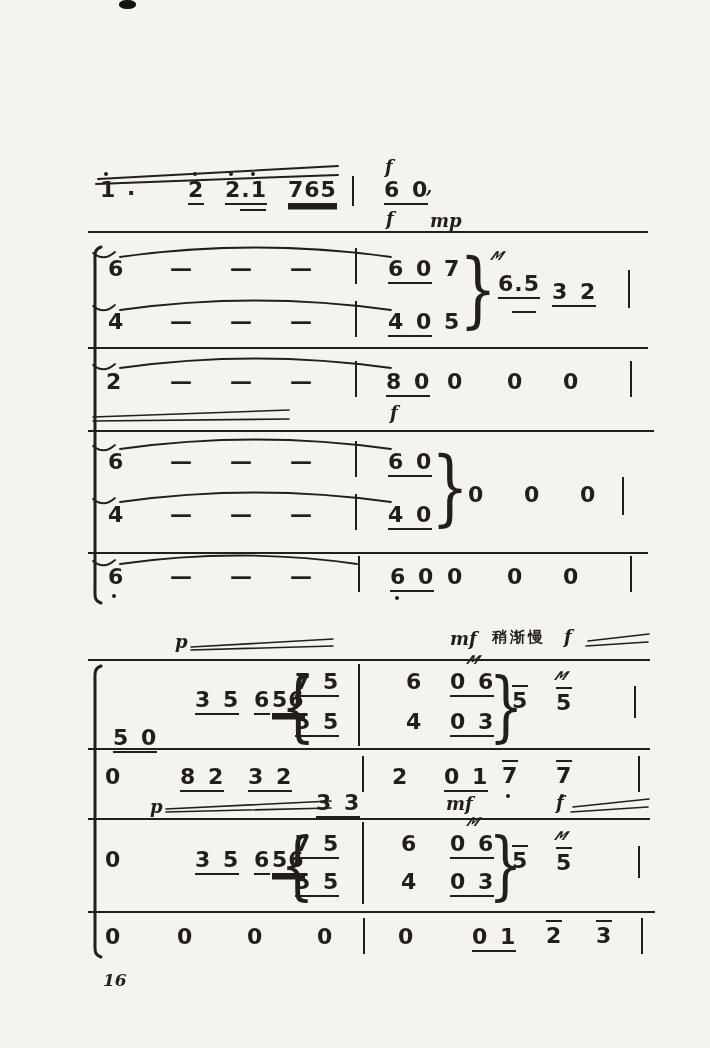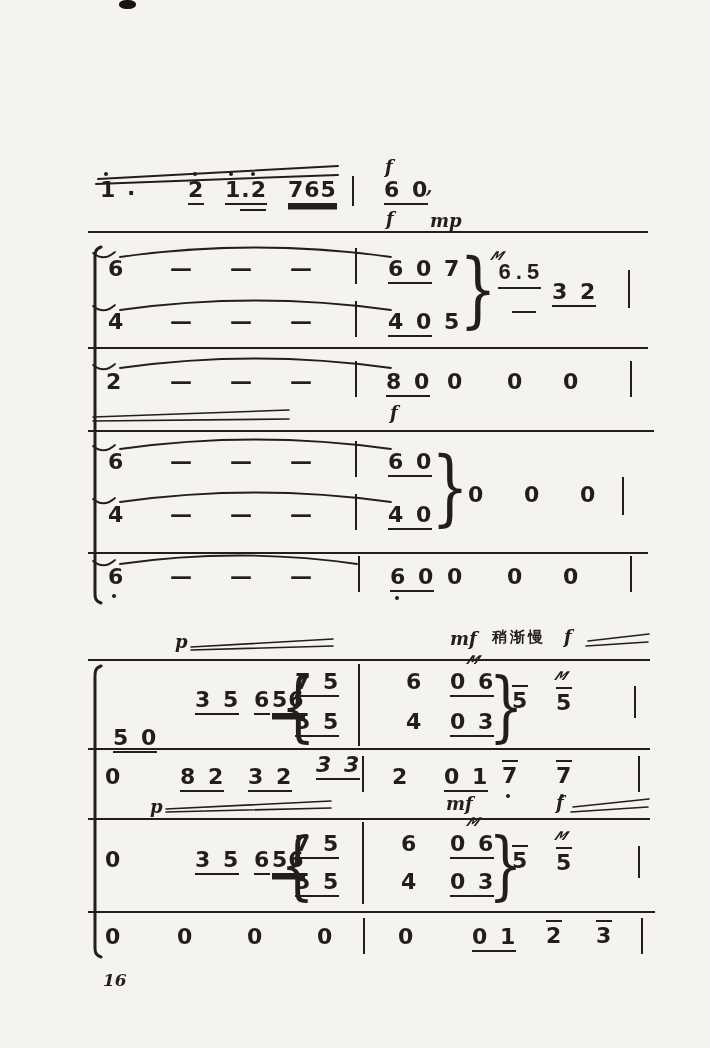--- a/index.html
+++ b/index.html
@@ -63,21 +63,21 @@
       <path stroke-width="1.6" d="M573,807 L649,799"></path>
       <path stroke-width="1.6" d="M571,812 L648,807"></path>
     </g>
   </svg>
 
   <span class="tk" style="left:100px;top:179px;">1</span>
   <div class="dot" style="left:104px;top:172px;"></div>
   <span class="tk" style="left:127px;top:177px;">.</span>
   <span class="tk u1" style="left:188px;top:179px;">2</span>
   <div class="dot" style="left:193px;top:172px;"></div>
-  <span class="tk u1" style="left:225px;top:179px;">1.2</span>
+  <span class="tk u1" style="left:225px;top:179px;">2.1</span>
   <div class="dot" style="left:229px;top:172px;"></div>
   <div class="dot" style="left:251px;top:172px;"></div>
   <div class="xline" style="left:240px;top:209px;width:26px;"></div>
   <span class="tk u2" style="left:288px;top:179px;">765</span>
   <div class="bl" style="left:352px;top:176px;height:30px;"></div>
   <span class="dyn" style="left:385px;top:158px;">f</span>
   <span class="tk u1" style="left:384px;top:179px;">6 0</span>
   <span class="dyn" style="left:426px;top:178px;">,</span>
 
   <span class="dyn" style="left:386px;top:210px;">f</span>
@@ -86,21 +86,21 @@
 
   <span class="tk" style="left:108px;top:258px;">6</span>
   <span class="tk" style="left:170px;top:258px;">—</span>
   <span class="tk" style="left:230px;top:258px;">—</span>
   <span class="tk" style="left:290px;top:258px;">—</span>
   <div class="bl" style="left:355px;top:248px;height:36px;"></div>
   <span class="tk u1" style="left:388px;top:258px;">6 0</span>
   <span class="tk" style="left:444px;top:258px;">7</span>
   <span class="brace" style="left:452px;top:250px;font-size:82px;line-height:80px;">}</span>
   <span class="trem" style="left:492px;top:250px;">M</span>
-  <span class="tk u1" style="left:498px;top:263px;font-family:Liberation Mono, monospace;">6.5</span>
+  <span class="tk u1" style="left:498px;top:273px;">6.5</span>
   <div class="xline" style="left:512px;top:311px;width:24px;"></div>
   <span class="tk u1" style="left:552px;top:281px;">3 2</span>
   <div class="bl" style="left:628px;top:270px;height:38px;"></div>
 
   <span class="tk" style="left:108px;top:311px;">4</span>
   <span class="tk" style="left:170px;top:311px;">—</span>
   <span class="tk" style="left:230px;top:311px;">—</span>
   <span class="tk" style="left:290px;top:311px;">—</span>
   <div class="bl" style="left:355px;top:301px;height:36px;"></div>
   <span class="tk u1" style="left:388px;top:311px;">4 0</span>
@@ -179,21 +179,21 @@
   <span class="tk ovl" style="left:512px;top:685px;">5</span>
   <span class="trem" style="left:556px;top:670px;">M</span>
   <span class="tk ovl" style="left:556px;top:687px;">5</span>
   <div class="bl" style="left:634px;top:686px;height:32px;"></div>
 
   <div class="hr" style="left:88px;top:748px;width:562px;"></div>
 
   <span class="tk" style="left:105px;top:766px;">0</span>
   <span class="tk u1" style="left:180px;top:766px;">8 2</span>
   <span class="tk u1" style="left:248px;top:766px;">3 2</span>
-  <span class="tk u1" style="left:316px;top:754px;font-style:italic;">3 3</span>
+  <span class="tk u1" style="left:316px;top:792px;">3 3</span>
   <div class="bl" style="left:362px;top:756px;height:36px;"></div>
   <span class="tk" style="left:392px;top:766px;">2</span>
   <span class="tk u1" style="left:444px;top:766px;">0 1</span>
   <span class="tk ovl" style="left:502px;top:760px;">7</span>
   <div class="dot" style="left:506px;top:794px;"></div>
   <span class="tk ovl" style="left:556px;top:760px;">7</span>
   <div class="dot" style="left:560px;top:794px;"></div>
   <div class="bl" style="left:638px;top:756px;height:36px;"></div>
 
   <span class="dyn" style="left:150px;top:798px;">p</span>

